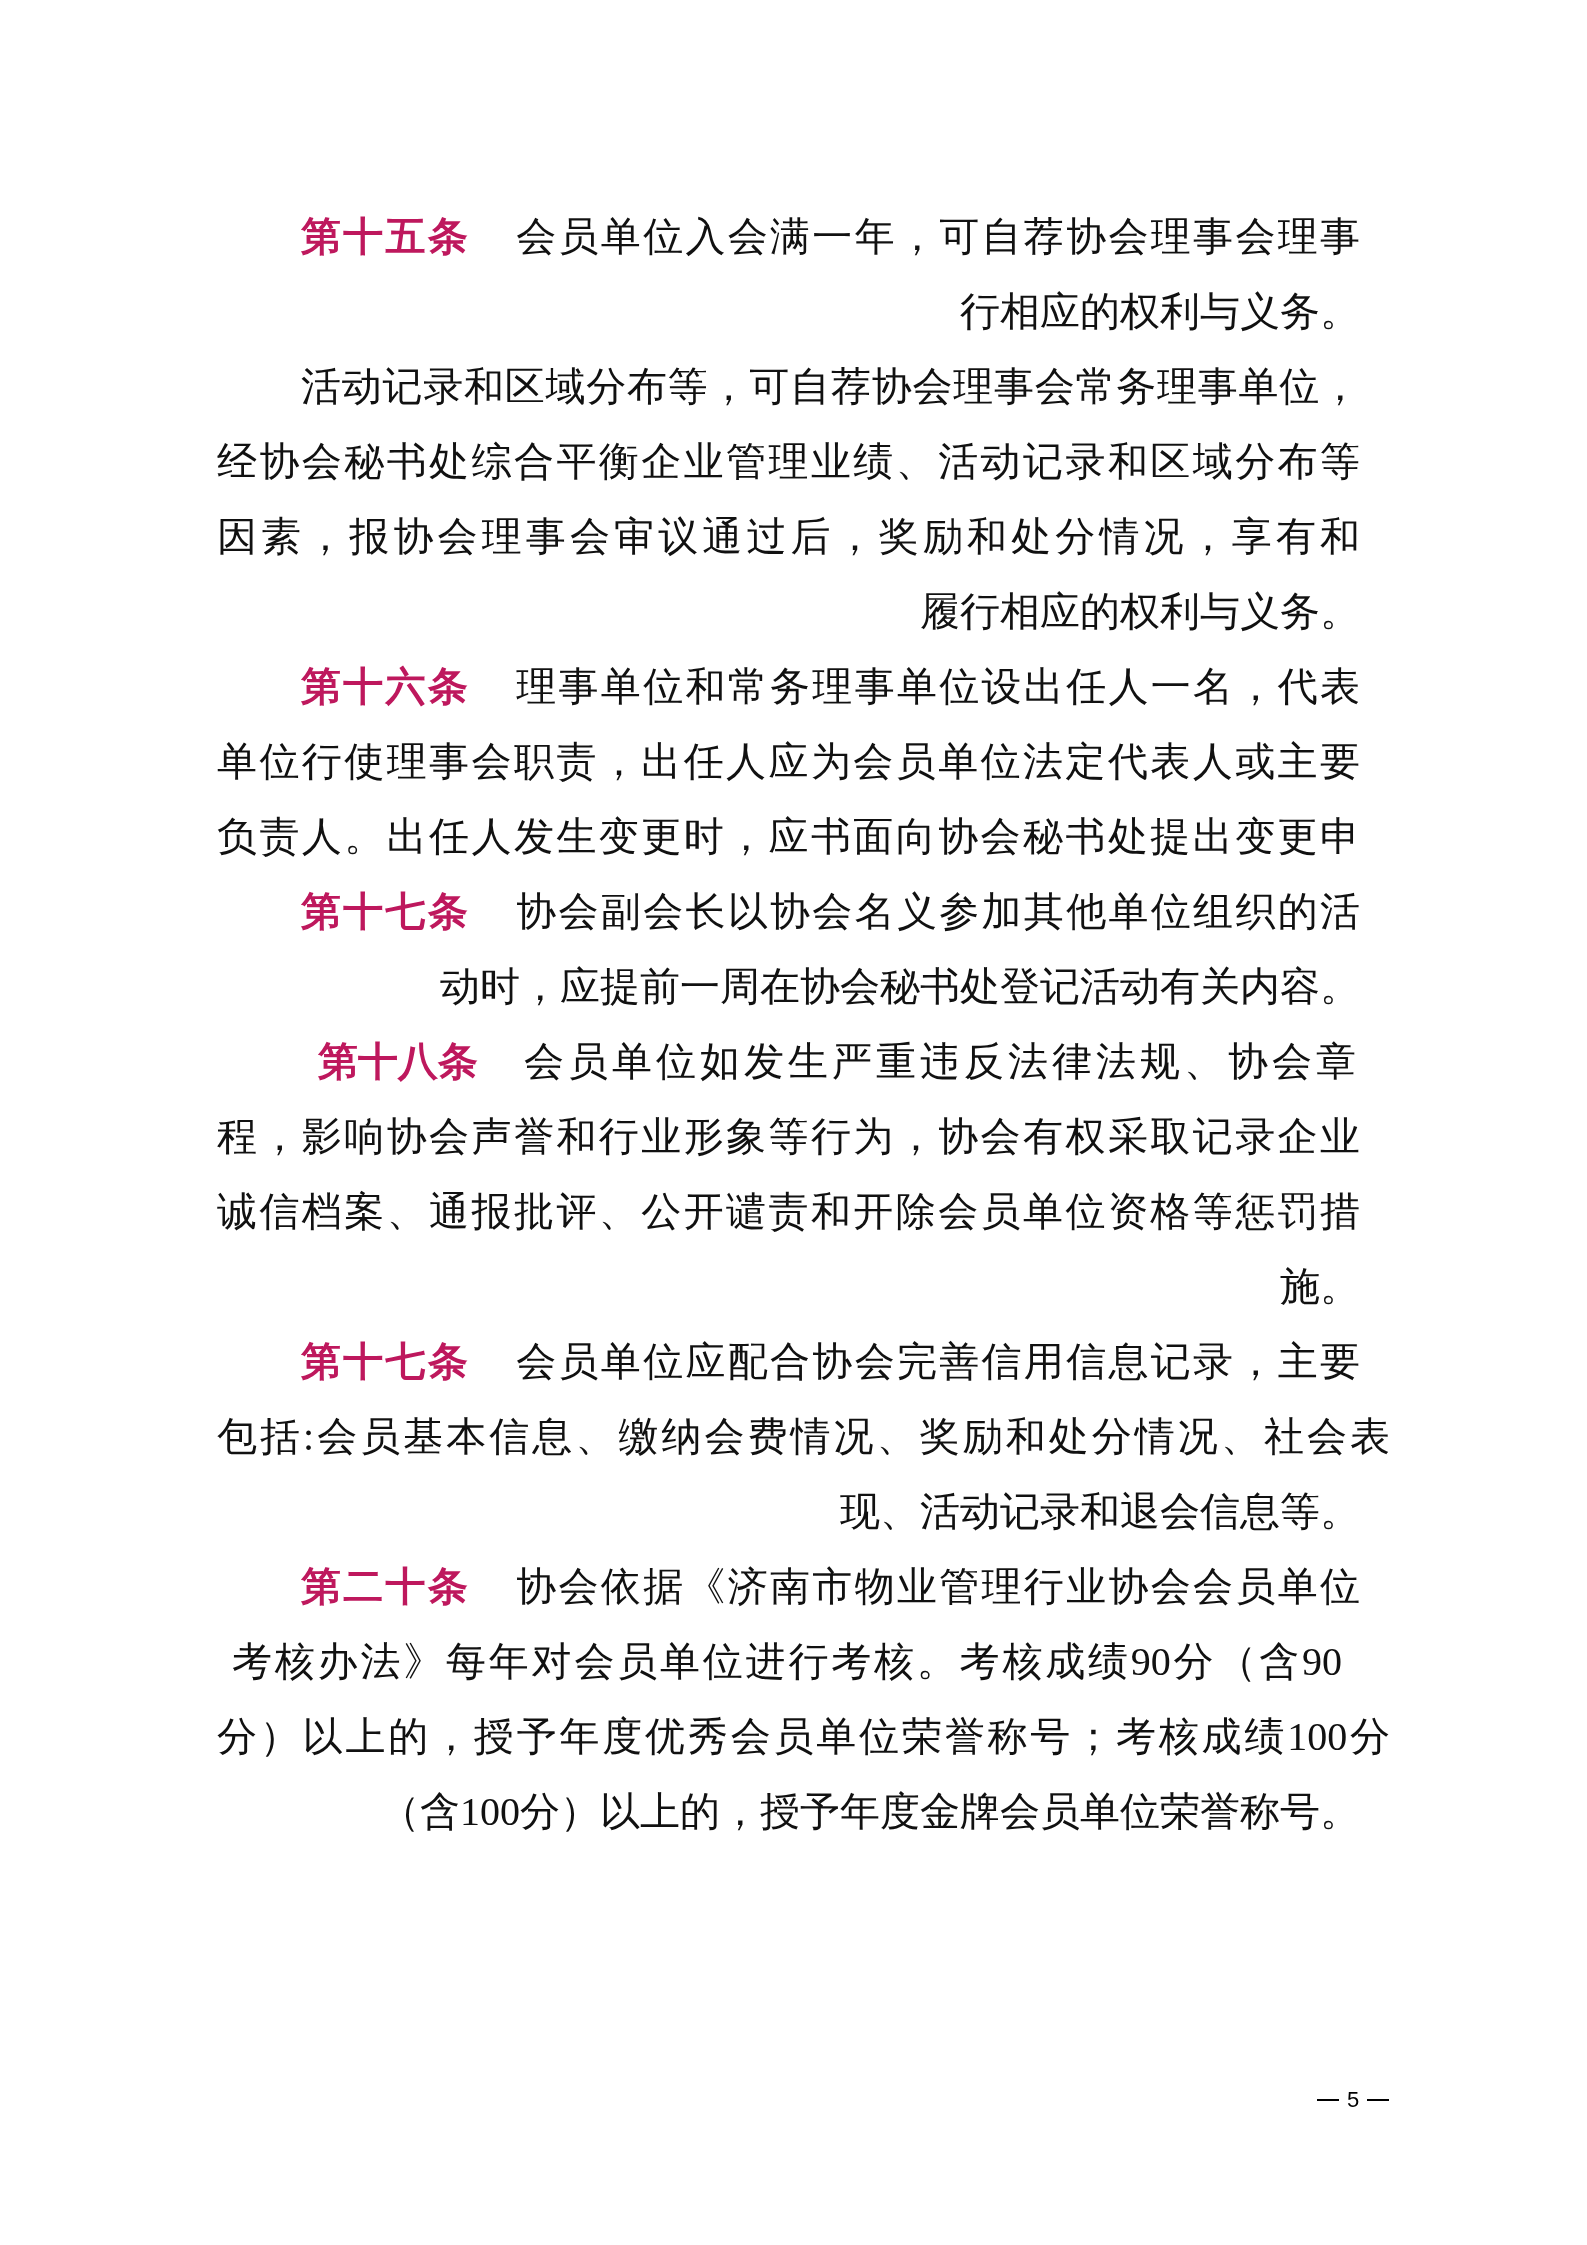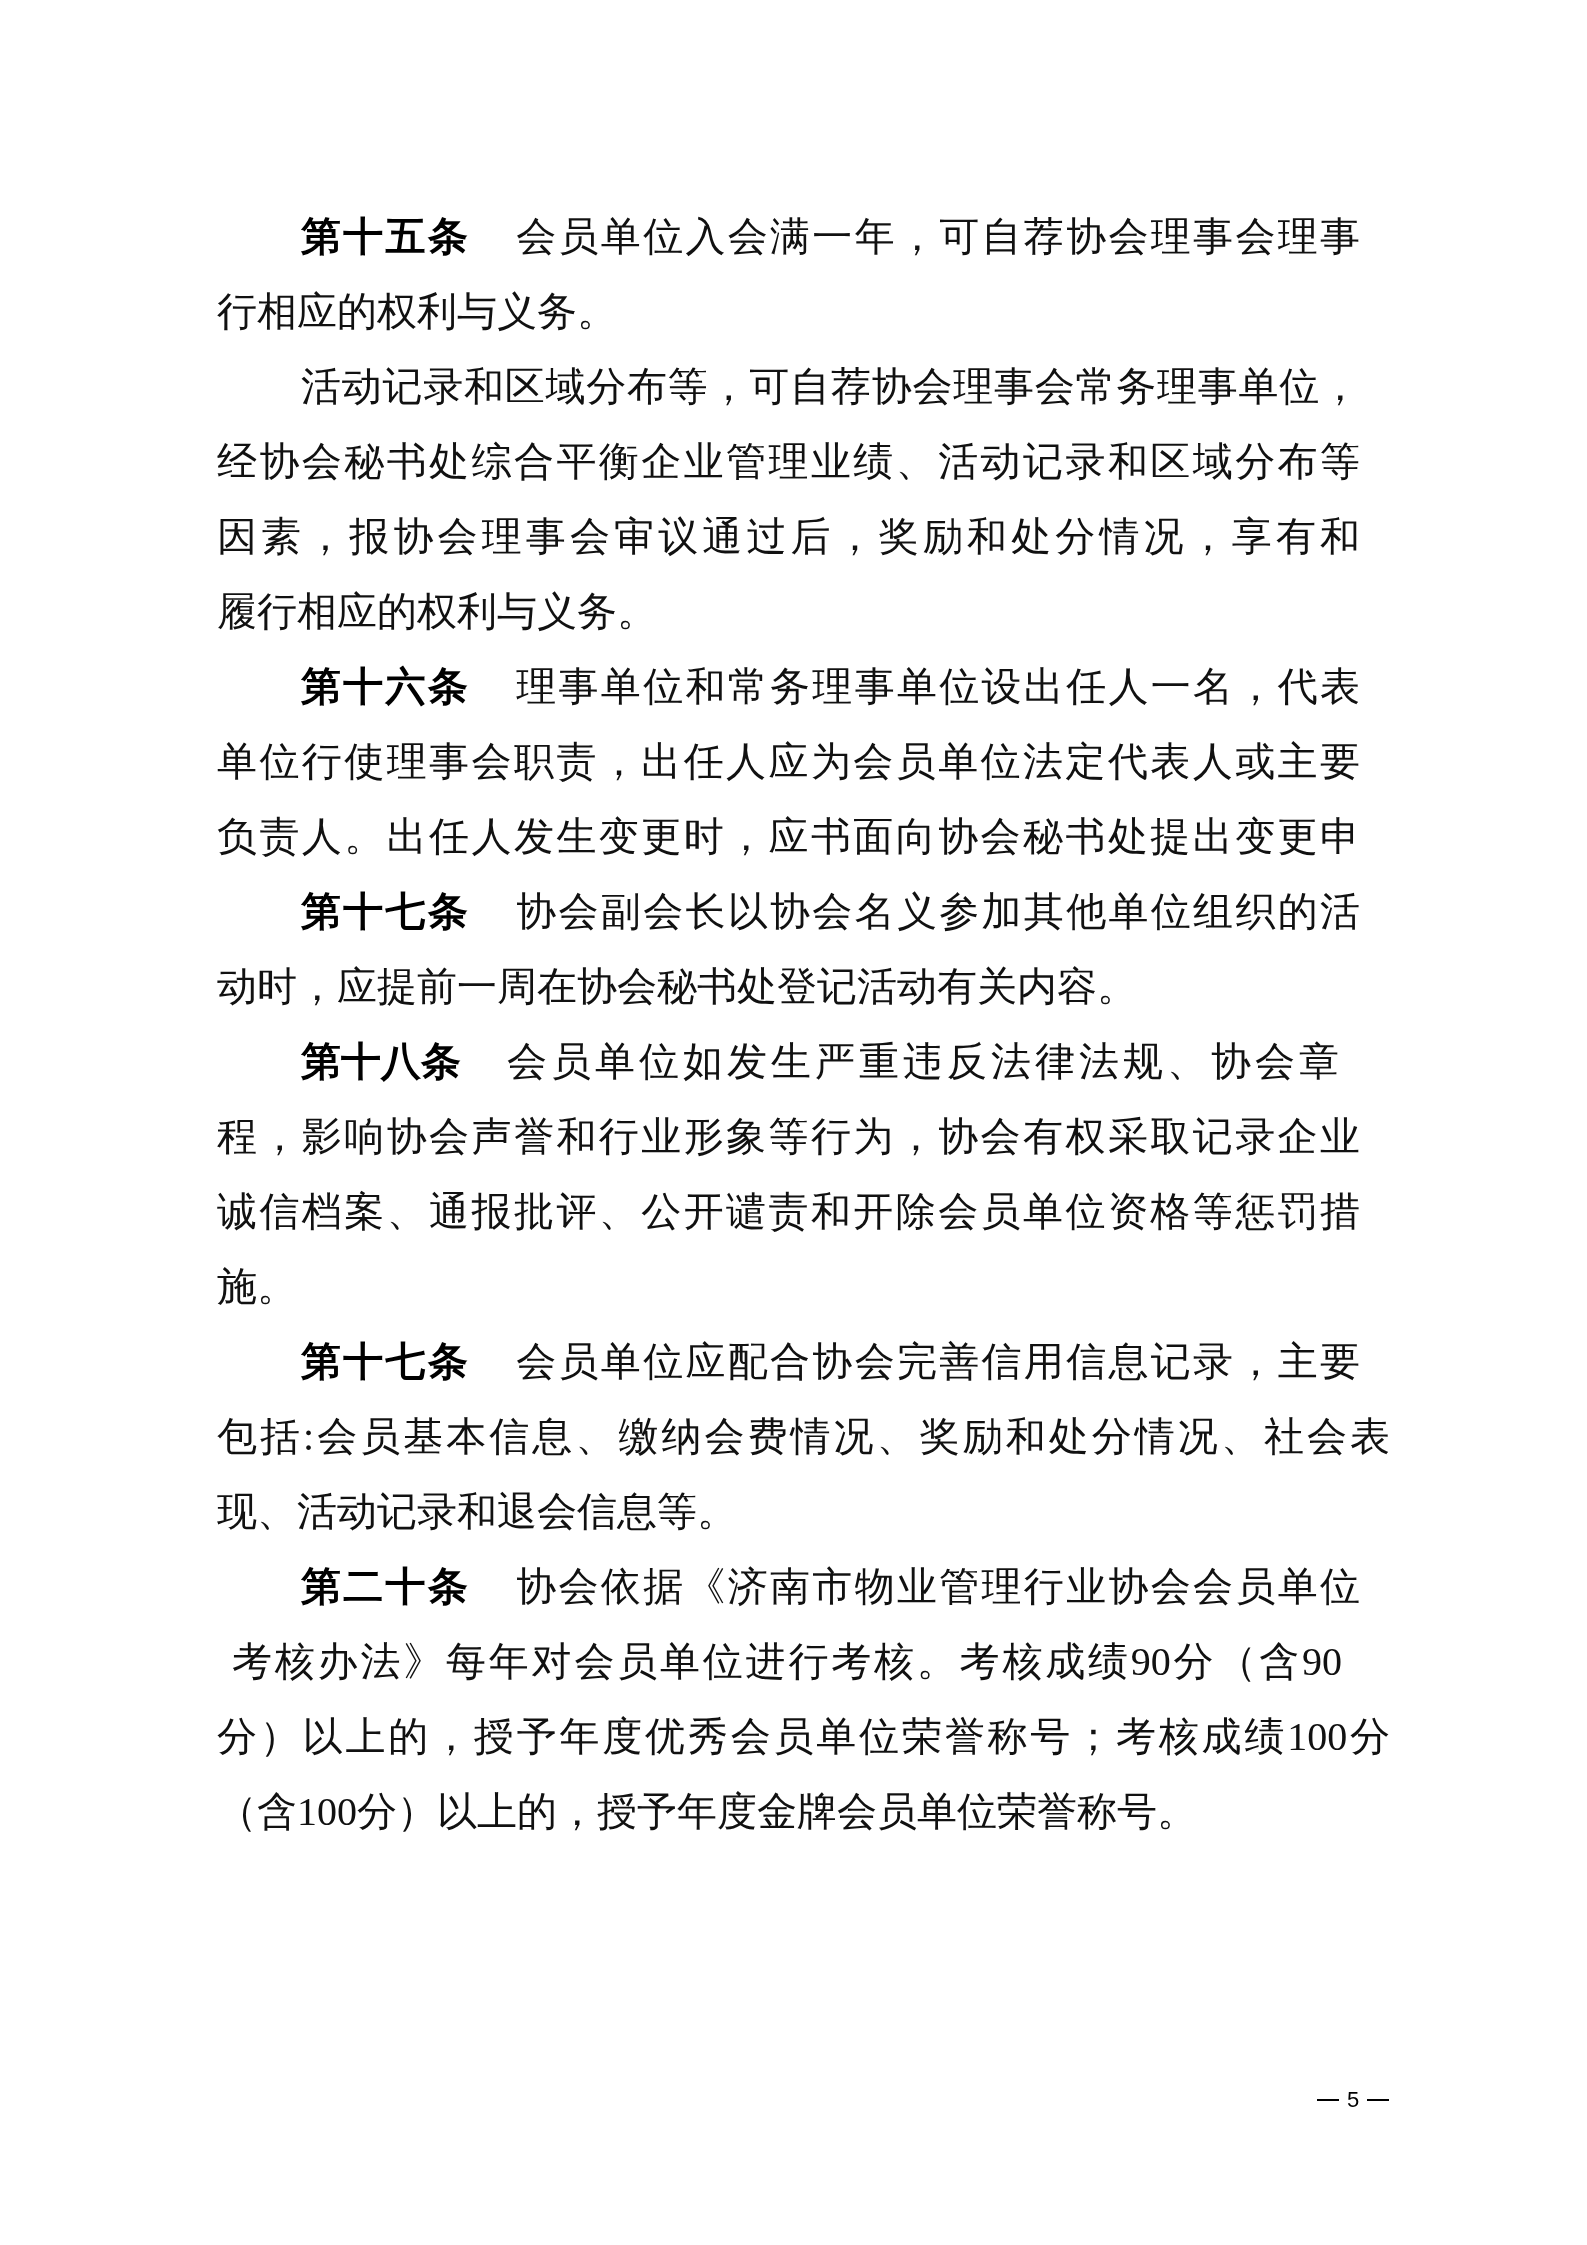--- a/index.html
+++ b/index.html
@@ -2,25 +2,25 @@
 <html><head>
 <meta charset="utf-8">
 <style>
   html, body { margin:0; padding:0; background:#ffffff; }
   body { width:1587px; height:2245px; position:relative; overflow:hidden; }
   .page { position:absolute; left:0; top:0; width:1587px; height:2245px; background:#ffffff; }
   .body-text { position:absolute; left:217px; top:199px; width:1143px; }
   .line {
     height:75px; line-height:75px; font-size:40px; color:#111111;
     font-family: "Liberation Serif", "DejaVu Serif", serif;
-    white-space:nowrap; overflow:visible;
+    white-space:nowrap; overflow:visible;text-align:right;
   }
   .line.full { text-align:justify; text-align-last:justify; }
   .line.indent { padding-left:84px; }
-  .article-no { font-family: "Liberation Sans", "DejaVu Sans", sans-serif; font-weight:bold; color:#000000; margin-right:46px; }
+  .article-no { font-family: "Liberation Sans", "DejaVu Sans", sans-serif; font-weight:bold; color:#be185d; margin-right:46px; }
   .page-number {
     position:absolute; left:1317px; top:2086px; width:72px; height:28px;
     display:flex; align-items:center; justify-content:space-between;
     font-family: "Liberation Sans", "DejaVu Sans", sans-serif; font-size:22px; color:#000;
   }
   .dash { display:inline-block; width:22px; height:2px; background:#000; }
 </style>
 </head>
 <body>
 

